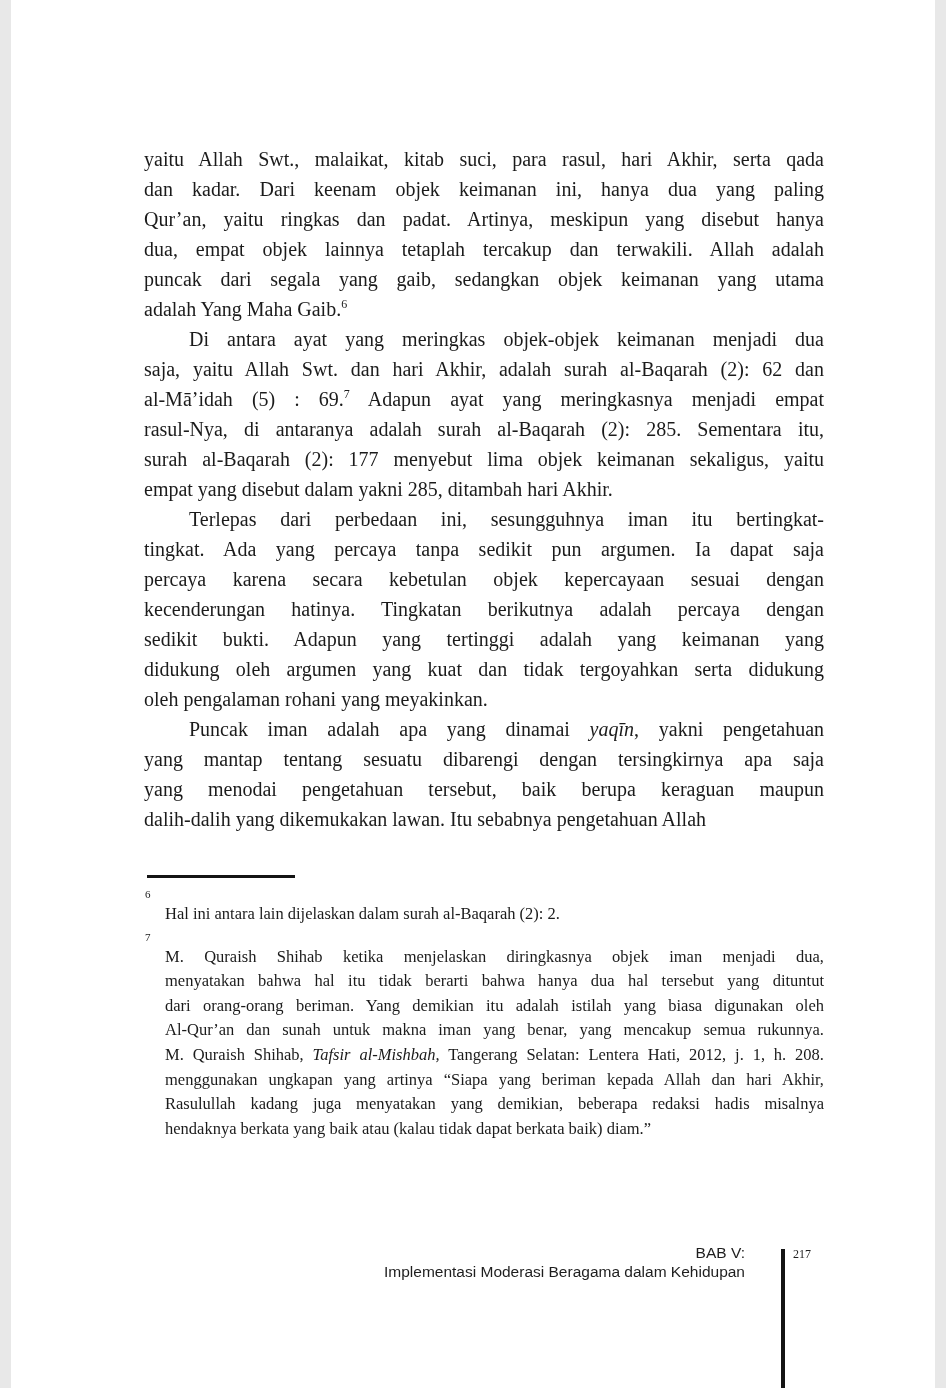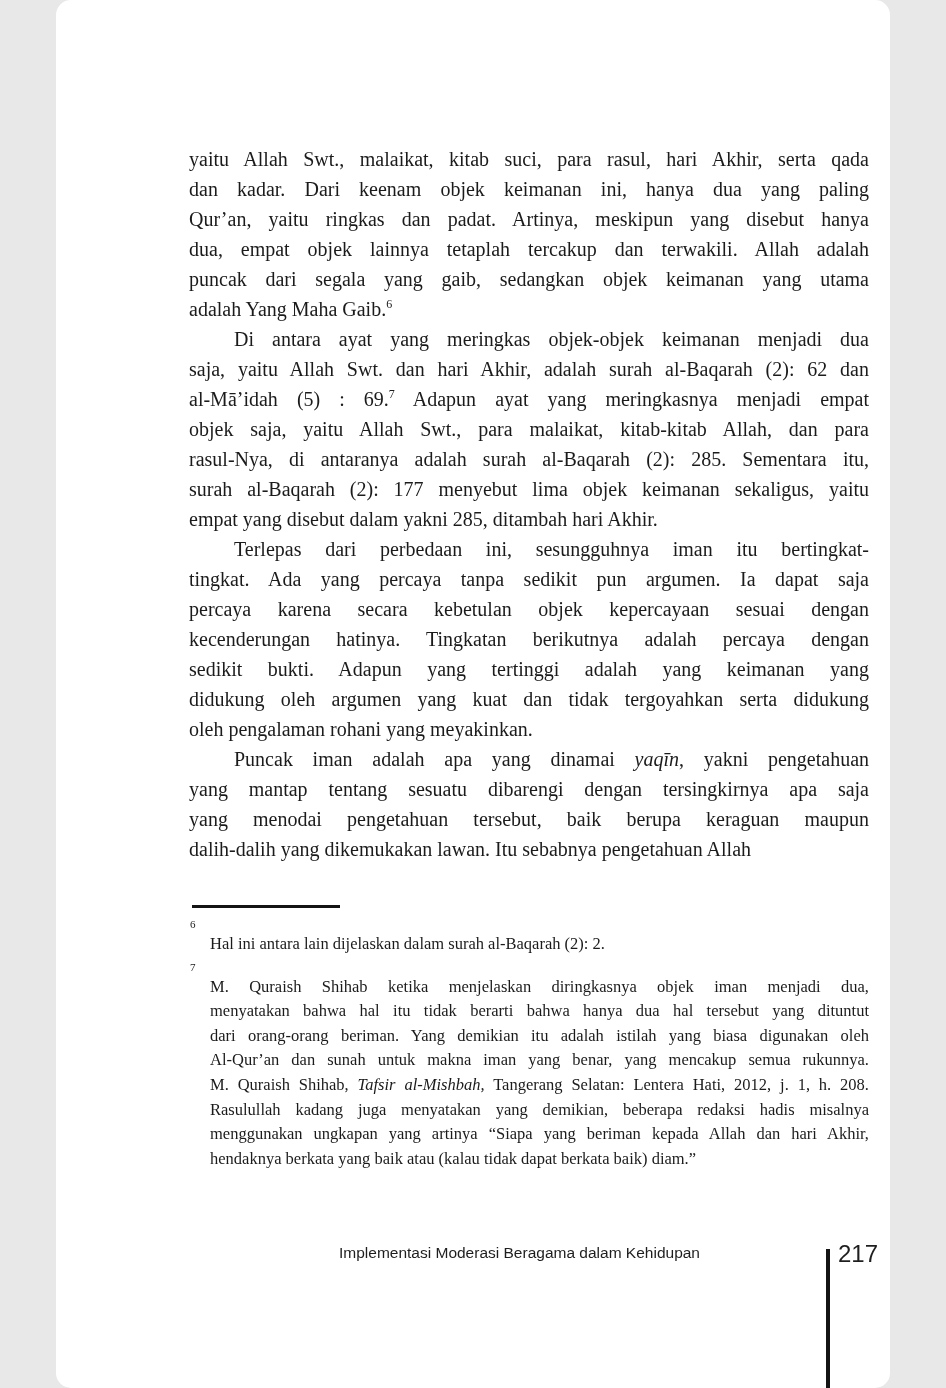--- a/index.html
+++ b/index.html
@@ -1,25 +1,24 @@
 <!DOCTYPE html>
 <html><head>
 <meta charset="utf-8">
 <style>
   html,body { margin:0; padding:0; background:#e8e8e8; }
   .page {
     position: relative;
-    width: 834px;
+    width: 924px;
     height: 1388px;
     margin: 0 auto;
     background: #ffffff;
     overflow: hidden;
     font-family: "Liberation Serif", serif;
     color: #1b1b1b;
-    border-radius: 15px;
   }
   .text-block {
     position: absolute;
     left: 133px;
     top: 144px;
     width: 680px;
   }
   
   .para { margin: 0; }
   .line {
@@ -76,22 +75,22 @@
     left: 770px;
     top: 1249px;
     width: 4px;
     height: 139px;
     background: #141414;
   }
   .page-number {
     position: absolute;
     left: 782px;
     top: 1244px;
-    font-family: Liberation Sans, sans-serif;
-    font-size: 24px;
+    font-family: Liberation Serif, serif;
+    font-size: 12px;
     line-height: 20px;
     color: #1e1e1e;
   }
 </style>
 </head>
 <body>
 
 <div class="page">
 
   <div class="text-block">
@@ -101,21 +100,20 @@
           <div class="line">dan kadar. Dari keenam objek keimanan ini, hanya dua yang paling</div>
           <div class="line">Qur’an, yaitu ringkas dan padat. Artinya, meskipun yang disebut hanya</div>
           <div class="line">dua, empat objek lainnya tetaplah tercakup dan terwakili. Allah adalah</div>
           <div class="line">puncak dari segala yang gaib, sedangkan objek keimanan yang utama</div>
           <div class="line last">adalah Yang Maha Gaib.<sup>6</sup></div>
         </div>
         <div class="para indent">
           <div class="line">Di antara ayat yang meringkas objek-objek keimanan menjadi dua</div>
           <div class="line">saja, yaitu Allah Swt. dan hari Akhir, adalah surah al-Baqarah (2): 62 dan</div>
           <div class="line">al-Mā’idah (5) : 69.<sup>7</sup> Adapun ayat yang meringkasnya menjadi empat</div>
-          <div class="line">objek saja, yaitu Allah Swt., para malaikat, kitab-kitab Allah, dan para</div>
           <div class="line">rasul-Nya, di antaranya adalah surah al-Baqarah (2): 285. Sementara itu,</div>
           <div class="line">surah al-Baqarah (2): 177 menyebut lima objek keimanan sekaligus, yaitu</div>
           <div class="line last">empat yang disebut dalam yakni 285, ditambah hari Akhir.</div>
         </div>
         <div class="para indent">
           <div class="line">Terlepas dari perbedaan ini, sesungguhnya iman itu bertingkat-</div>
           <div class="line">tingkat. Ada yang percaya tanpa sedikit pun argumen. Ia dapat saja</div>
           <div class="line">percaya karena secara kebetulan objek kepercayaan sesuai dengan</div>
           <div class="line">kecenderungan hatinya. Tingkatan berikutnya adalah percaya dengan</div>
           <div class="line">sedikit bukti. Adapun yang tertinggi adalah yang keimanan yang</div>
@@ -138,29 +136,30 @@
           </div>
         </div>
         <div class="footnote">
           <div class="fn-marker">7</div>
           <div class="fn-lines">
             <div class="line">M. Quraish Shihab ketika menjelaskan diringkasnya objek iman menjadi dua,</div>
             <div class="line">menyatakan bahwa hal itu tidak berarti bahwa hanya dua hal tersebut yang dituntut</div>
             <div class="line">dari orang-orang beriman. Yang demikian itu adalah istilah yang biasa digunakan oleh</div>
             <div class="line">Al-Qur’an dan sunah untuk makna iman yang benar, yang mencakup semua rukunnya.</div>
             <div class="line">M. Quraish Shihab, <i>Tafsir al-Mishbah,</i> Tangerang Selatan: Lentera Hati, 2012, j. 1, h. 208.</div>
+            <div class="line">menggunakan ungkapan yang artinya “Siapa yang beriman kepada Allah dan hari Akhir,</div>
             <div class="line">Rasulullah kadang juga menyatakan yang demikian, beberapa redaksi hadis misalnya</div>
-            <div class="line">menggunakan ungkapan yang artinya “Siapa yang beriman kepada Allah dan hari Akhir,</div>
             <div class="line last">hendaknya berkata yang baik atau (kalau tidak dapat berkata baik) diam.”</div>
           </div>
         </div>
       </div>
   </div>
 
   <div class="footer-text">
+    <div>BAB V:</div>
     <div>Implementasi Moderasi Beragama dalam Kehidupan</div>
   </div>
 
   <div class="footer-bar"></div>
 
   <div class="page-number">217</div>
 
 </div>
 
 </body></html>

